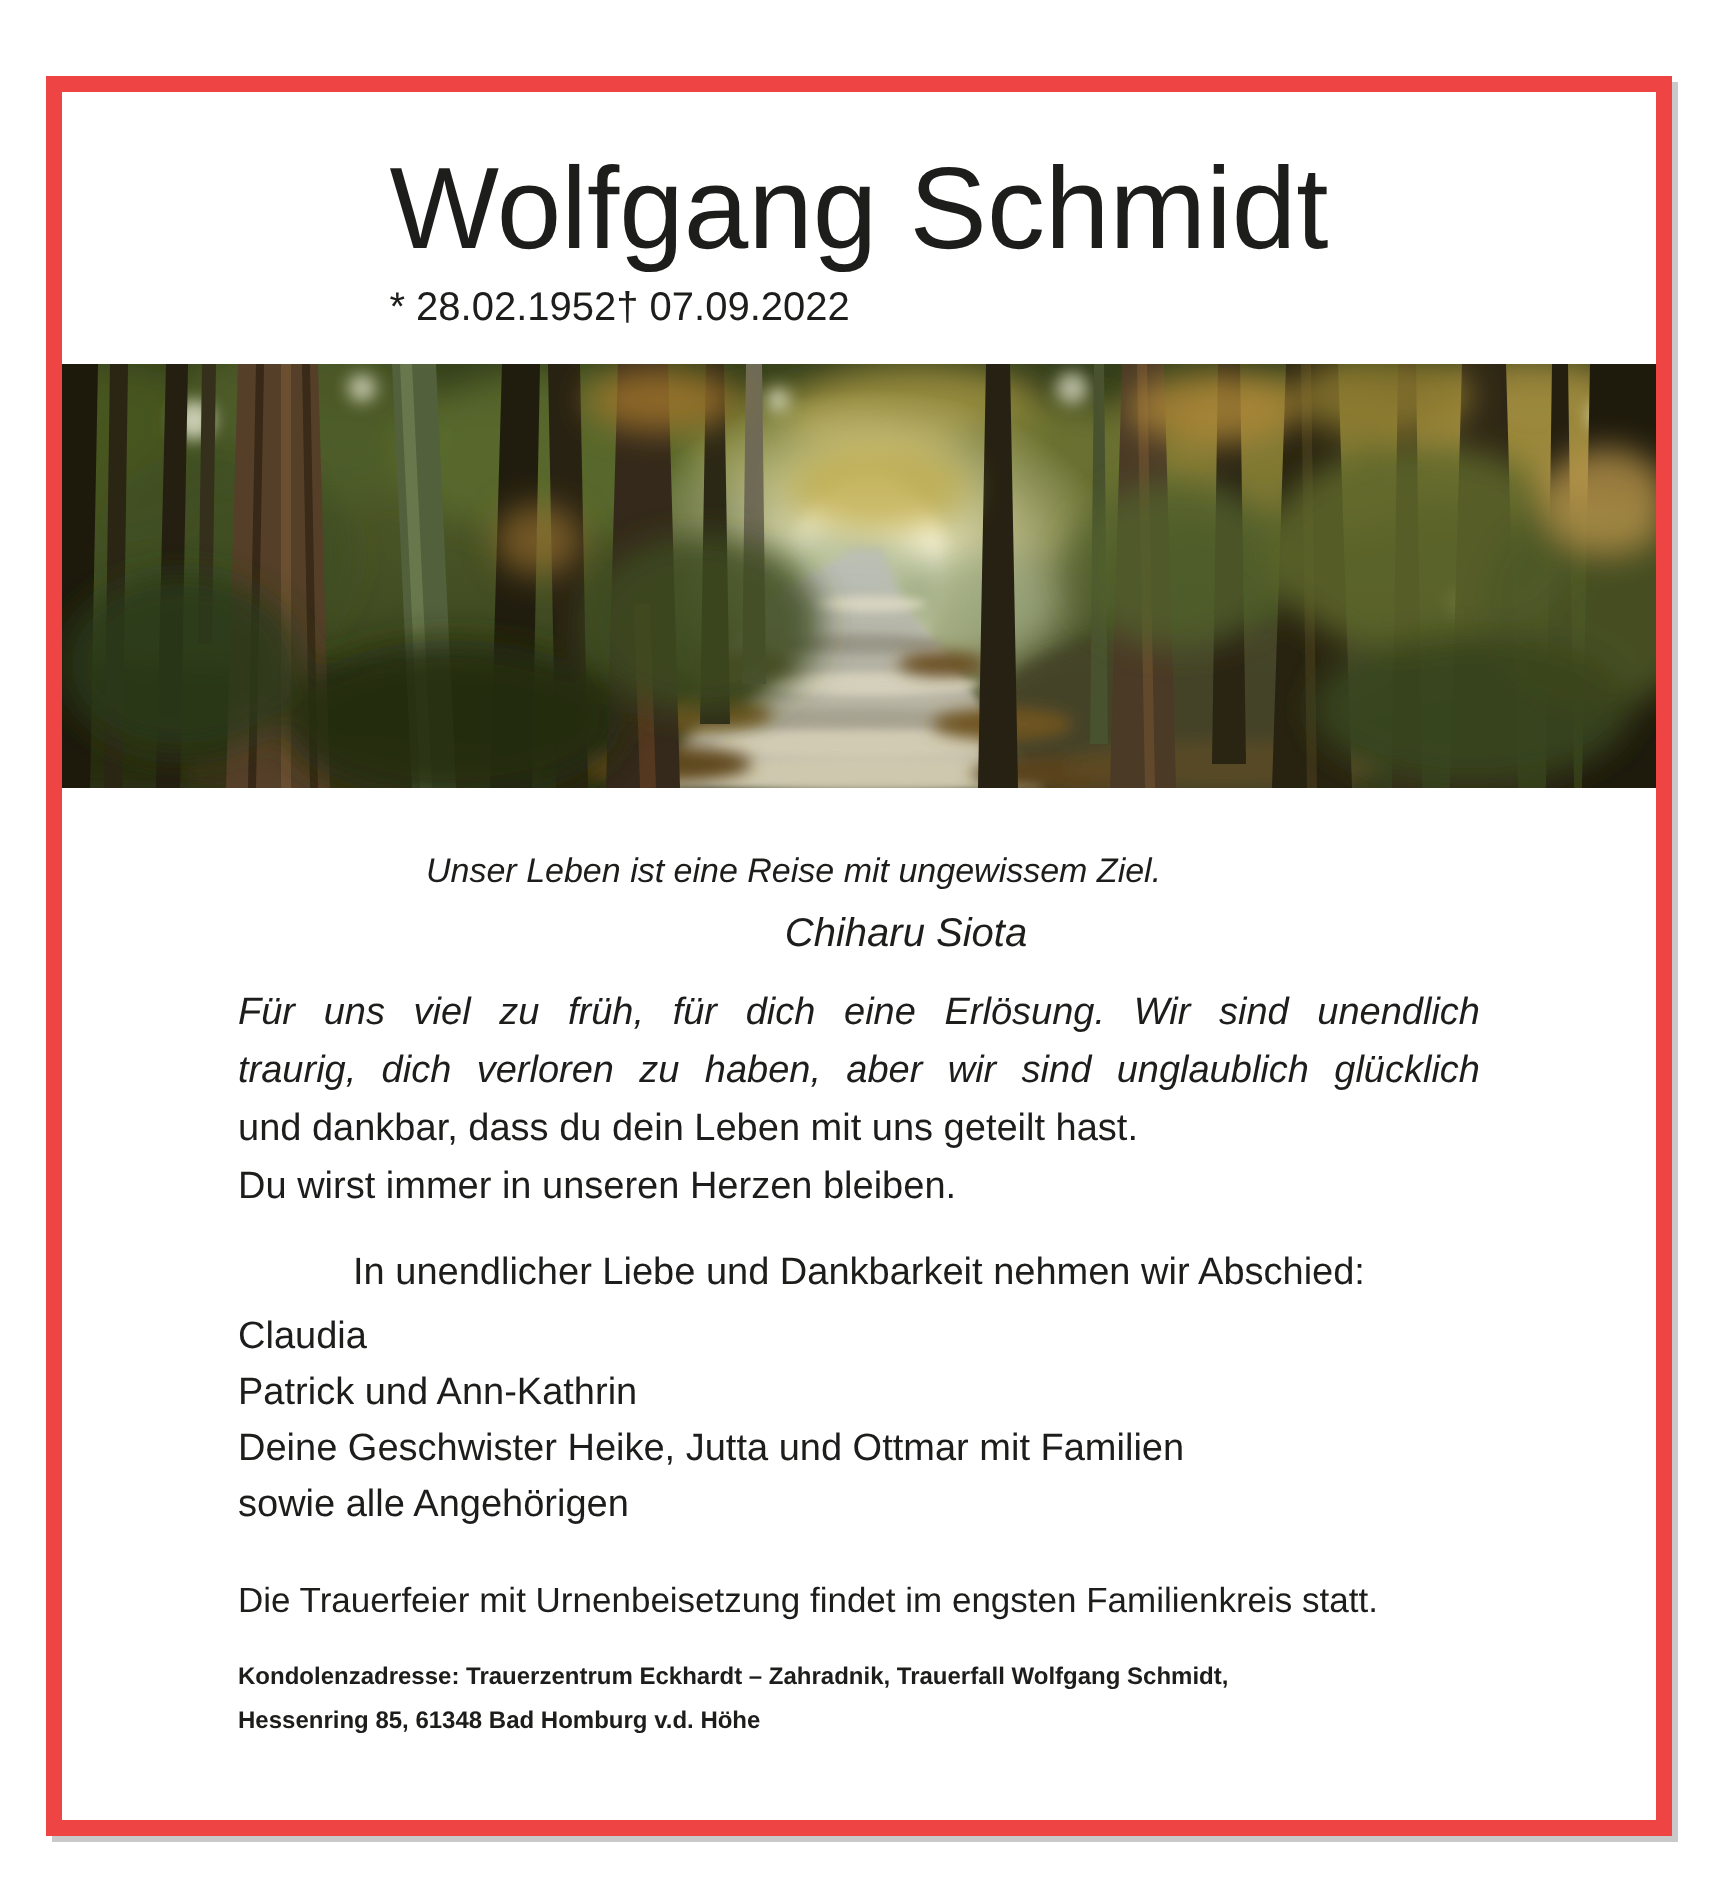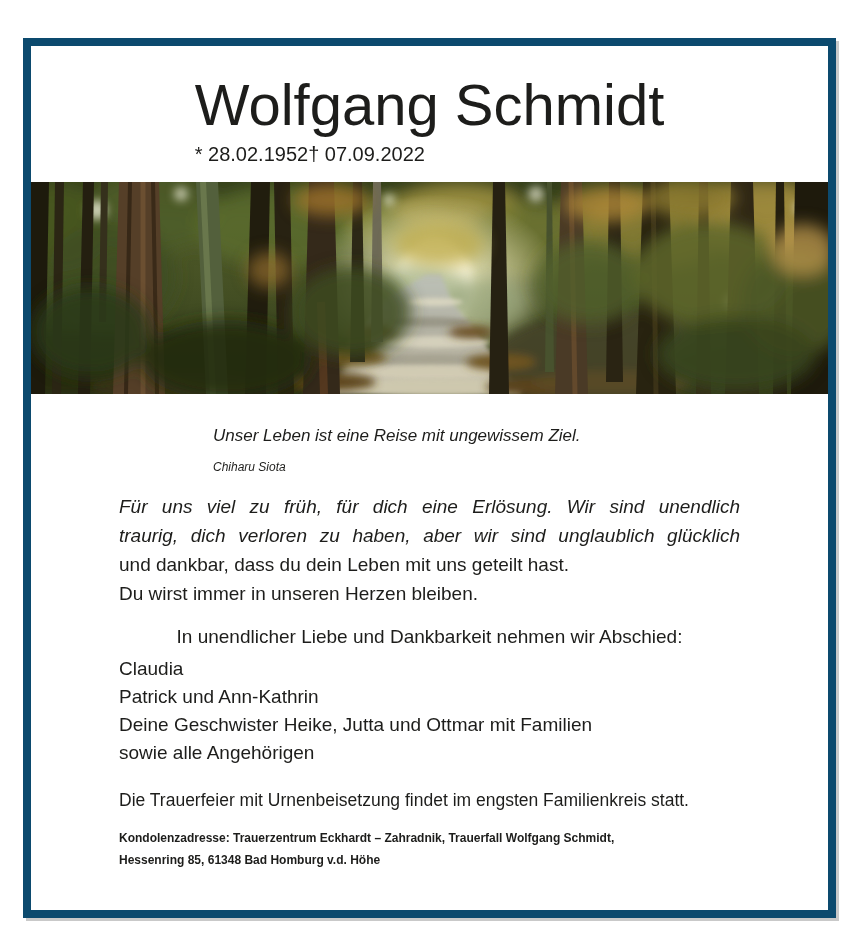--- a/index.html
+++ b/index.html
@@ -8,21 +8,21 @@
     background: #ffffff;
     font-family: "Liberation Sans", sans-serif;
     color: #1d1d1b;
     position: relative;
     overflow: hidden;
   }
   .frame {
     position: absolute; left: 23px; top: 38px;
     width: 813px; height: 880px;
     box-sizing: border-box;
-    border: 8px solid #0c4a6e;
+    border: 8px solid #ef4444;
     background: #ffffff;
     box-shadow: 3px 3px 0 #c9c9c9;
     overflow: hidden;
   }
   .header-inner {
     width: fit-content;
     margin: 0 auto;
     padding-top: 26px;
   }
   .title {
@@ -42,22 +42,22 @@
   .content { padding: 0 88px; }
   .quote {
     margin: 30px 0 0 94px;
     width: 480px;
     font-style: italic;
     font-size: 17px;
     line-height: 24px;
   }
   .attribution {
     margin-top: 8px;
-    text-align: left;
-    font-size: 12px;
+    text-align: center;
+    font-size: 20px;
     line-height: 22px;
     font-weight: 400;
   }
   .para { margin-top: 14px; font-size: 19px; line-height: 29px; }
   .jline { text-align: justify; text-align-last: justify; white-space: normal; font-style: italic; }
   .farewell { margin-top: 14px; font-size: 19px; line-height: 29px; text-align: center; }
   .mourners { margin-top: 4px; font-size: 19px; line-height: 28px; }
   .notice { margin-top: 20px; font-size: 17.5px; line-height: 26px; white-space: nowrap; }
   .condolence { margin-top: 14px; font-size: 12px; line-height: 22px; text-align: left; font-weight: bold; }
   .condolence div { white-space: nowrap; }

